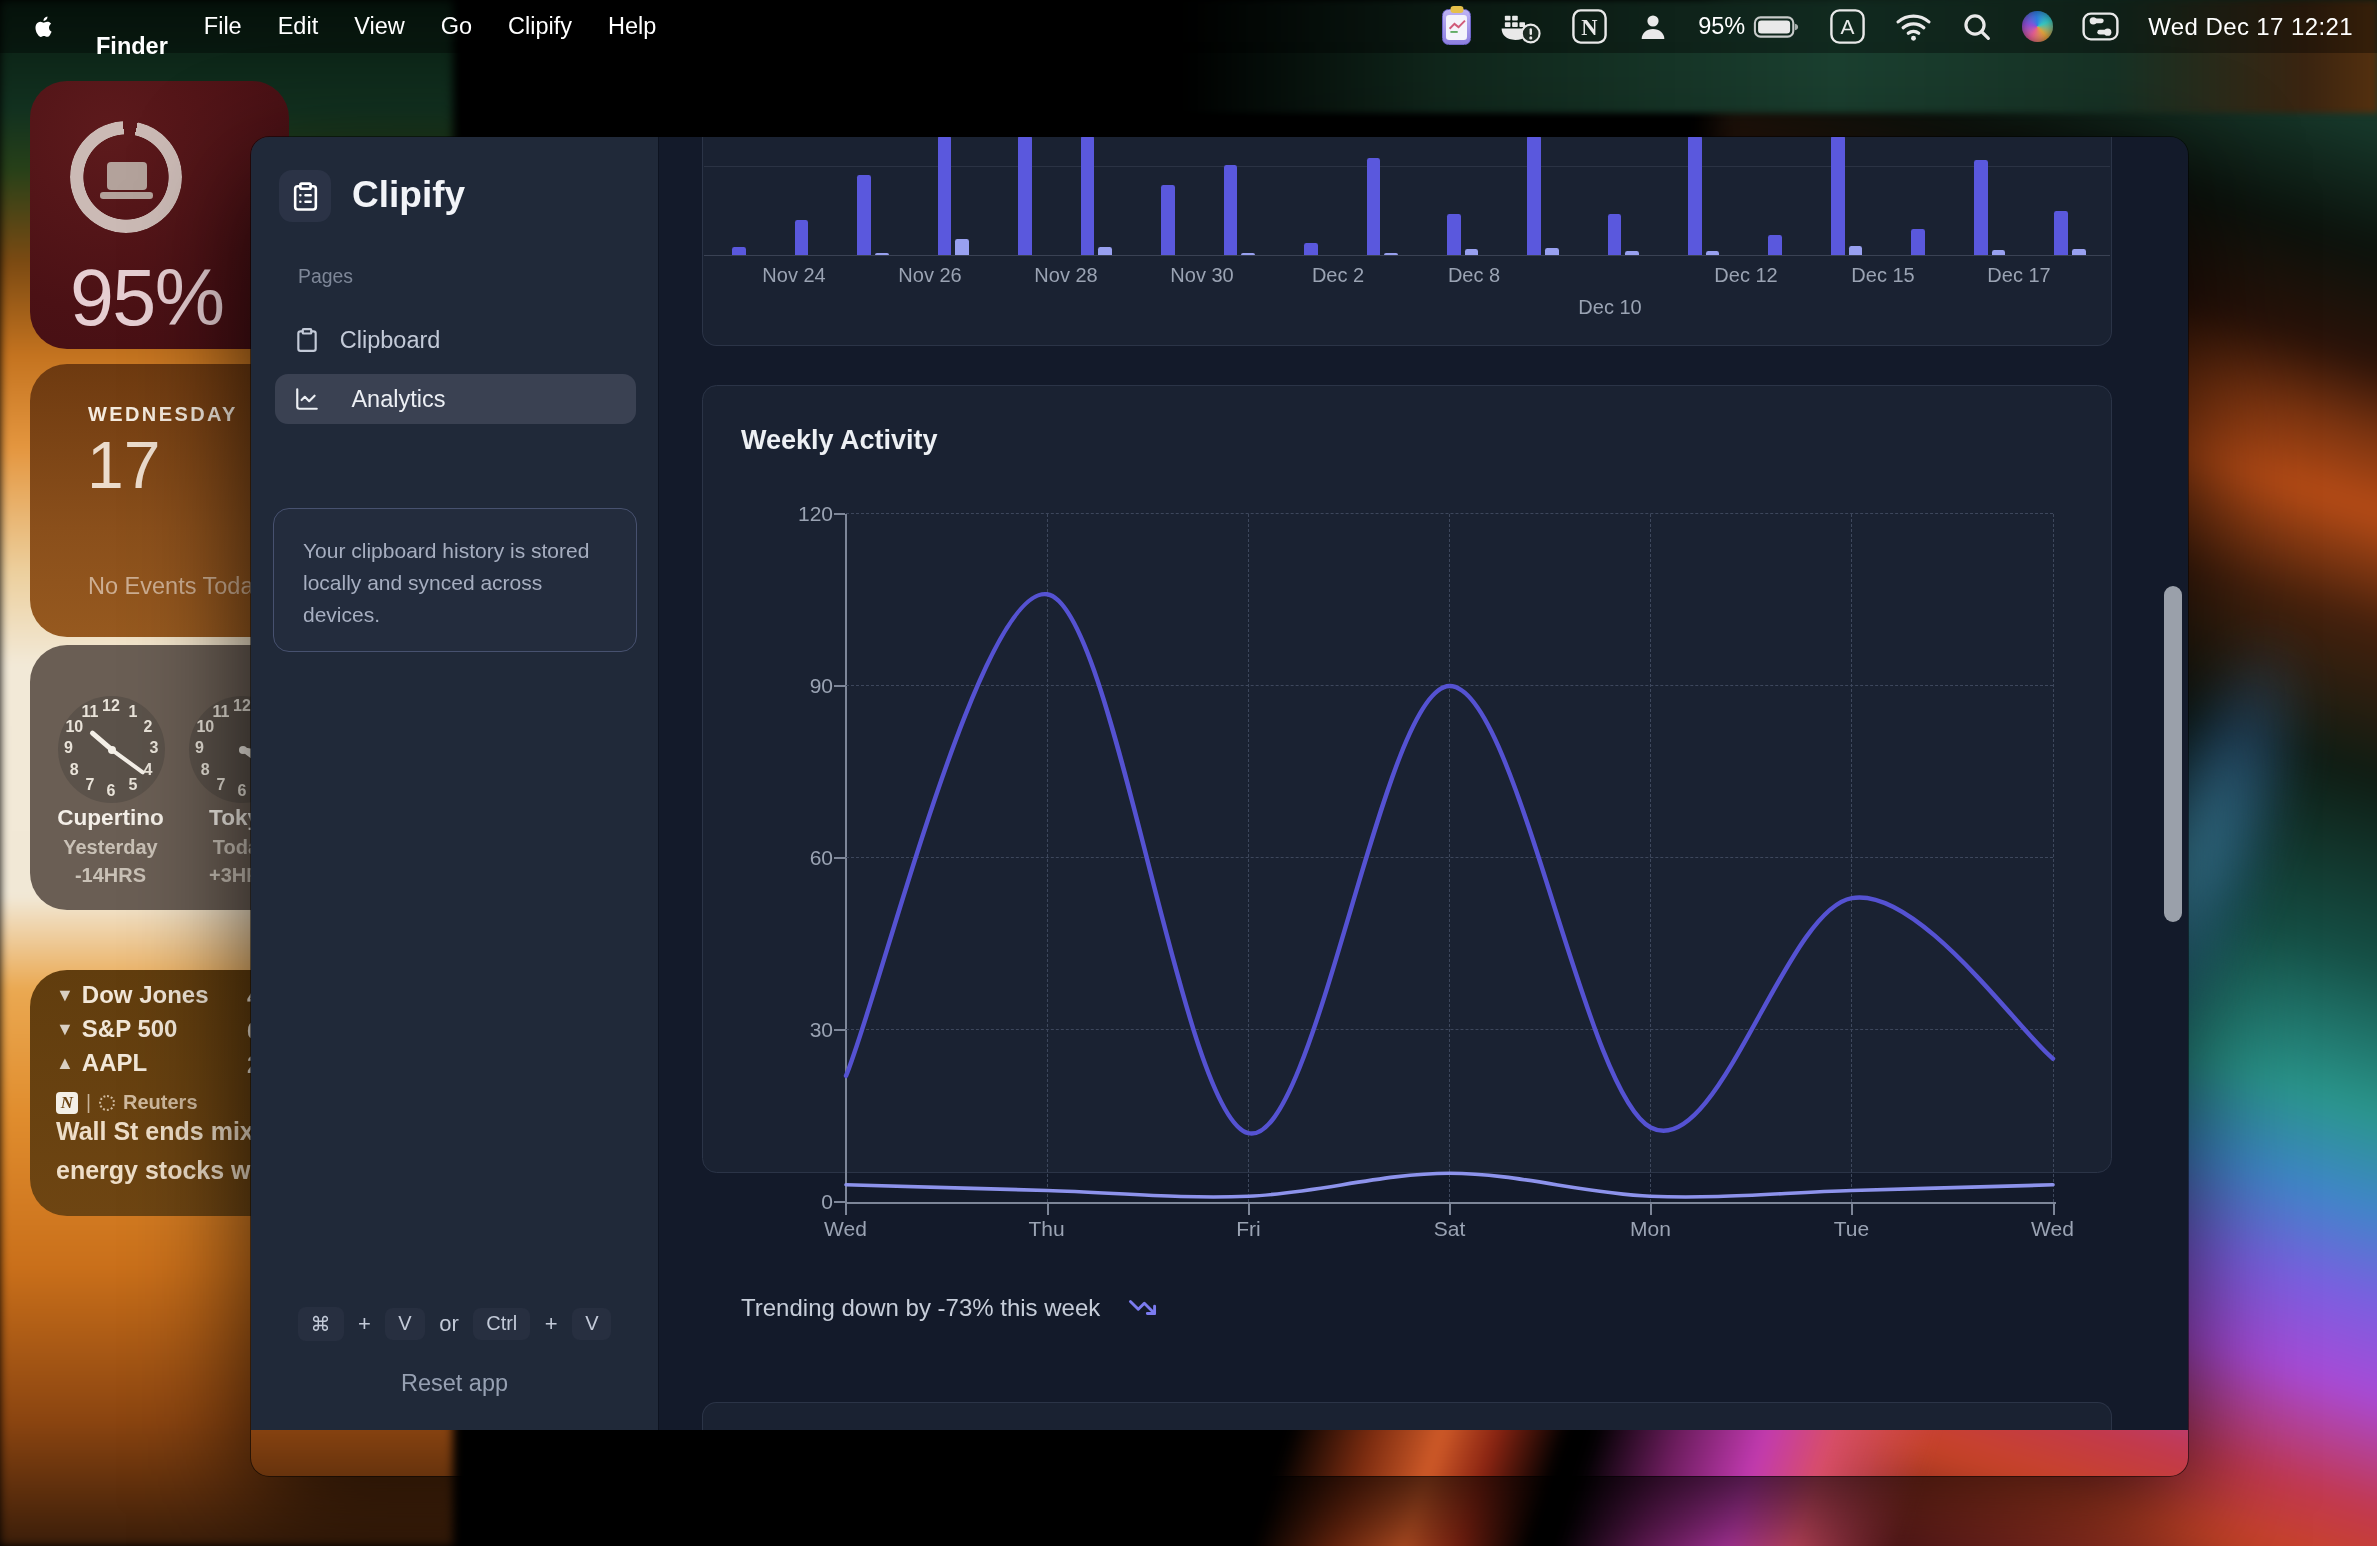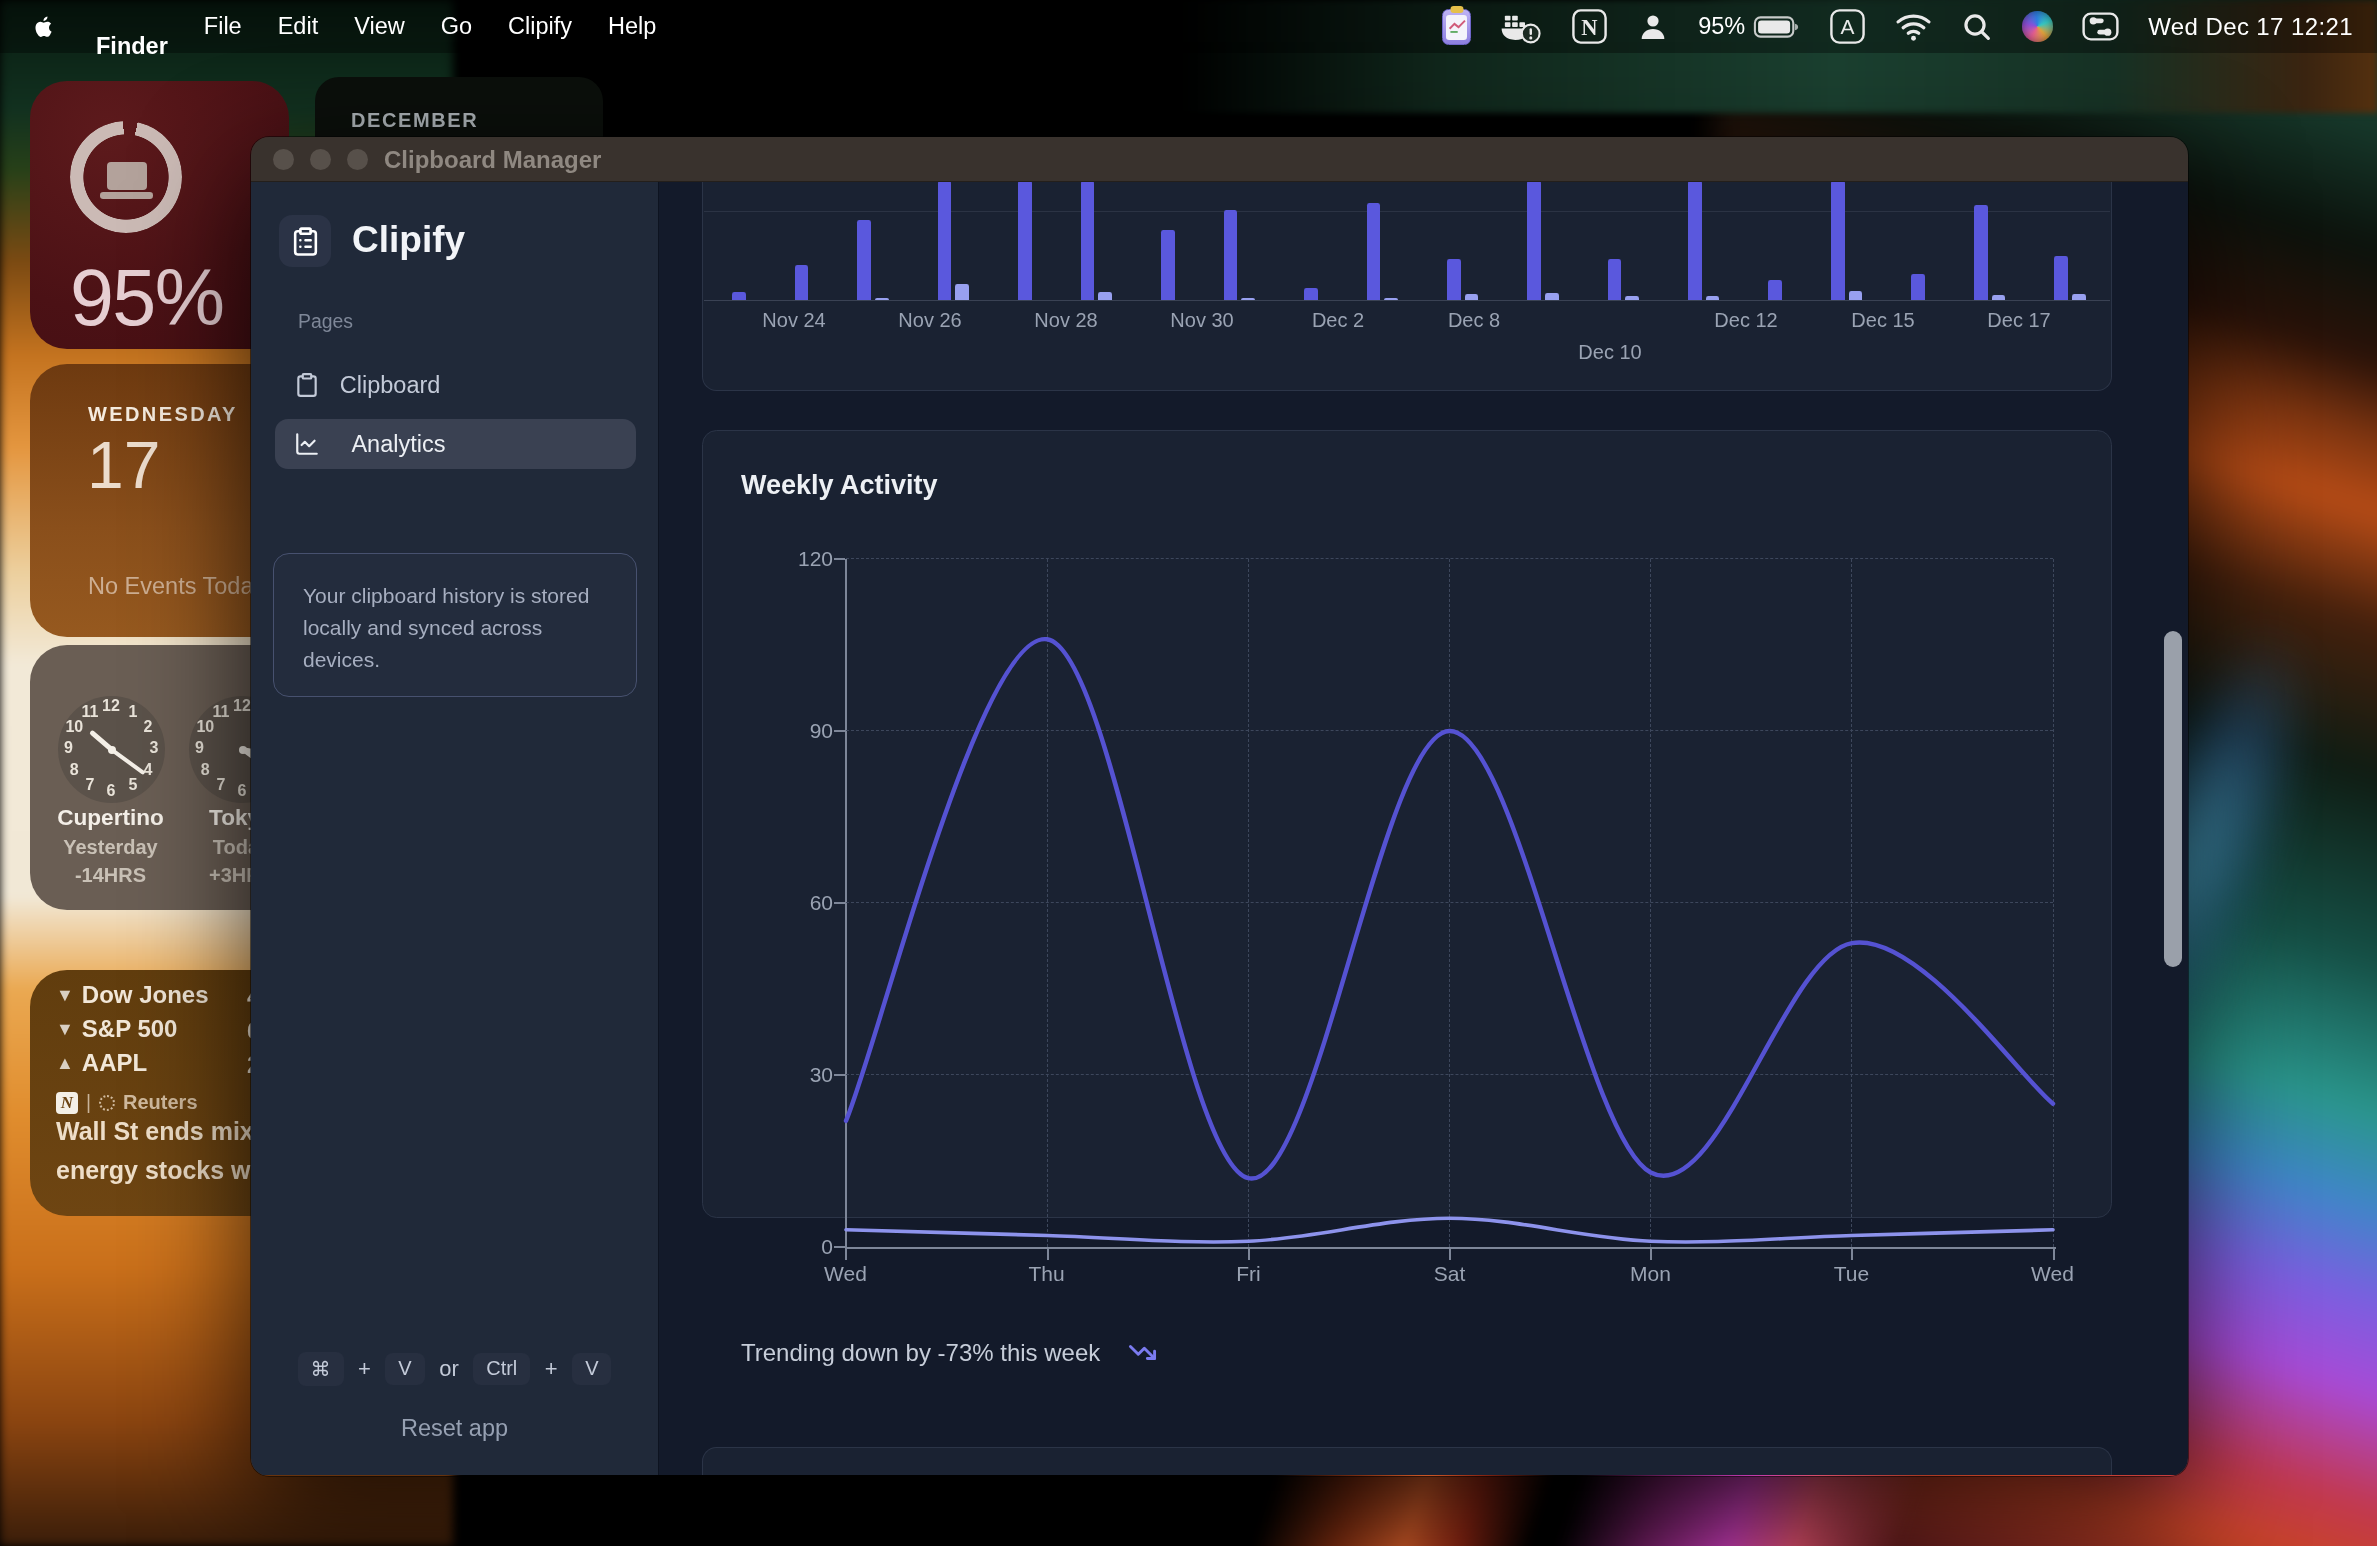--- a/index.html
+++ b/index.html
@@ -140,23 +140,20 @@
 
 <div class="screen">
 
   <div class="wp-left"></div>
   <div class="wp-right"></div>
   <div class="wp-streak"></div>
   <div class="wp-menugreen"></div>
   <div class="wp-bottom1"></div>
   <div class="wp-bottom2"></div>
 
-  <div class="w-december">
-    <div class="dec-label">DECEMBER</div>
-  </div>
 
   <div class="widget w-battery">
     <div class="batt-ring"></div>
     <div class="batt-laptop">
         <div class="scr"></div>
         <div class="base"></div>
       </div>
     <div class="batt-pct">95%</div>
   </div>
 
@@ -330,26 +327,20 @@
               <line x1="22" y1="25" x2="33" y2="25" stroke-width="6"></line>
               <circle cx="32" cy="25" r="4.5" fill="#e9e9e9" stroke="none"></circle>
             </g>
           </svg>
       </div>
       <div class="mb-clock">Wed Dec 17  12:21</div>
     </div>
   </div>
 
   <div class="window">
-    <div class="titlebar">
-      <div class="tl"></div>
-      <div class="tl"></div>
-      <div class="tl"></div>
-      <div class="win-title">Clipboard Manager</div>
-    </div>
     <div class="win-body">
       <div class="sidebar">
         <div class="app-tile">
           <svg viewBox="0 0 24 24">
             <rect x="8" y="2" width="8" height="4" rx="1"></rect>
             <path d="M16 4h2a2 2 0 0 1 2 2v14a2 2 0 0 1-2 2H6a2 2 0 0 1-2-2V6a2 2 0 0 1 2-2h2"></path>
             <path d="M12 11h4M12 16h4M8 11h.01M8 16h.01"></path>
           </svg>
         </div>
         <div class="app-name">Clipify</div>

